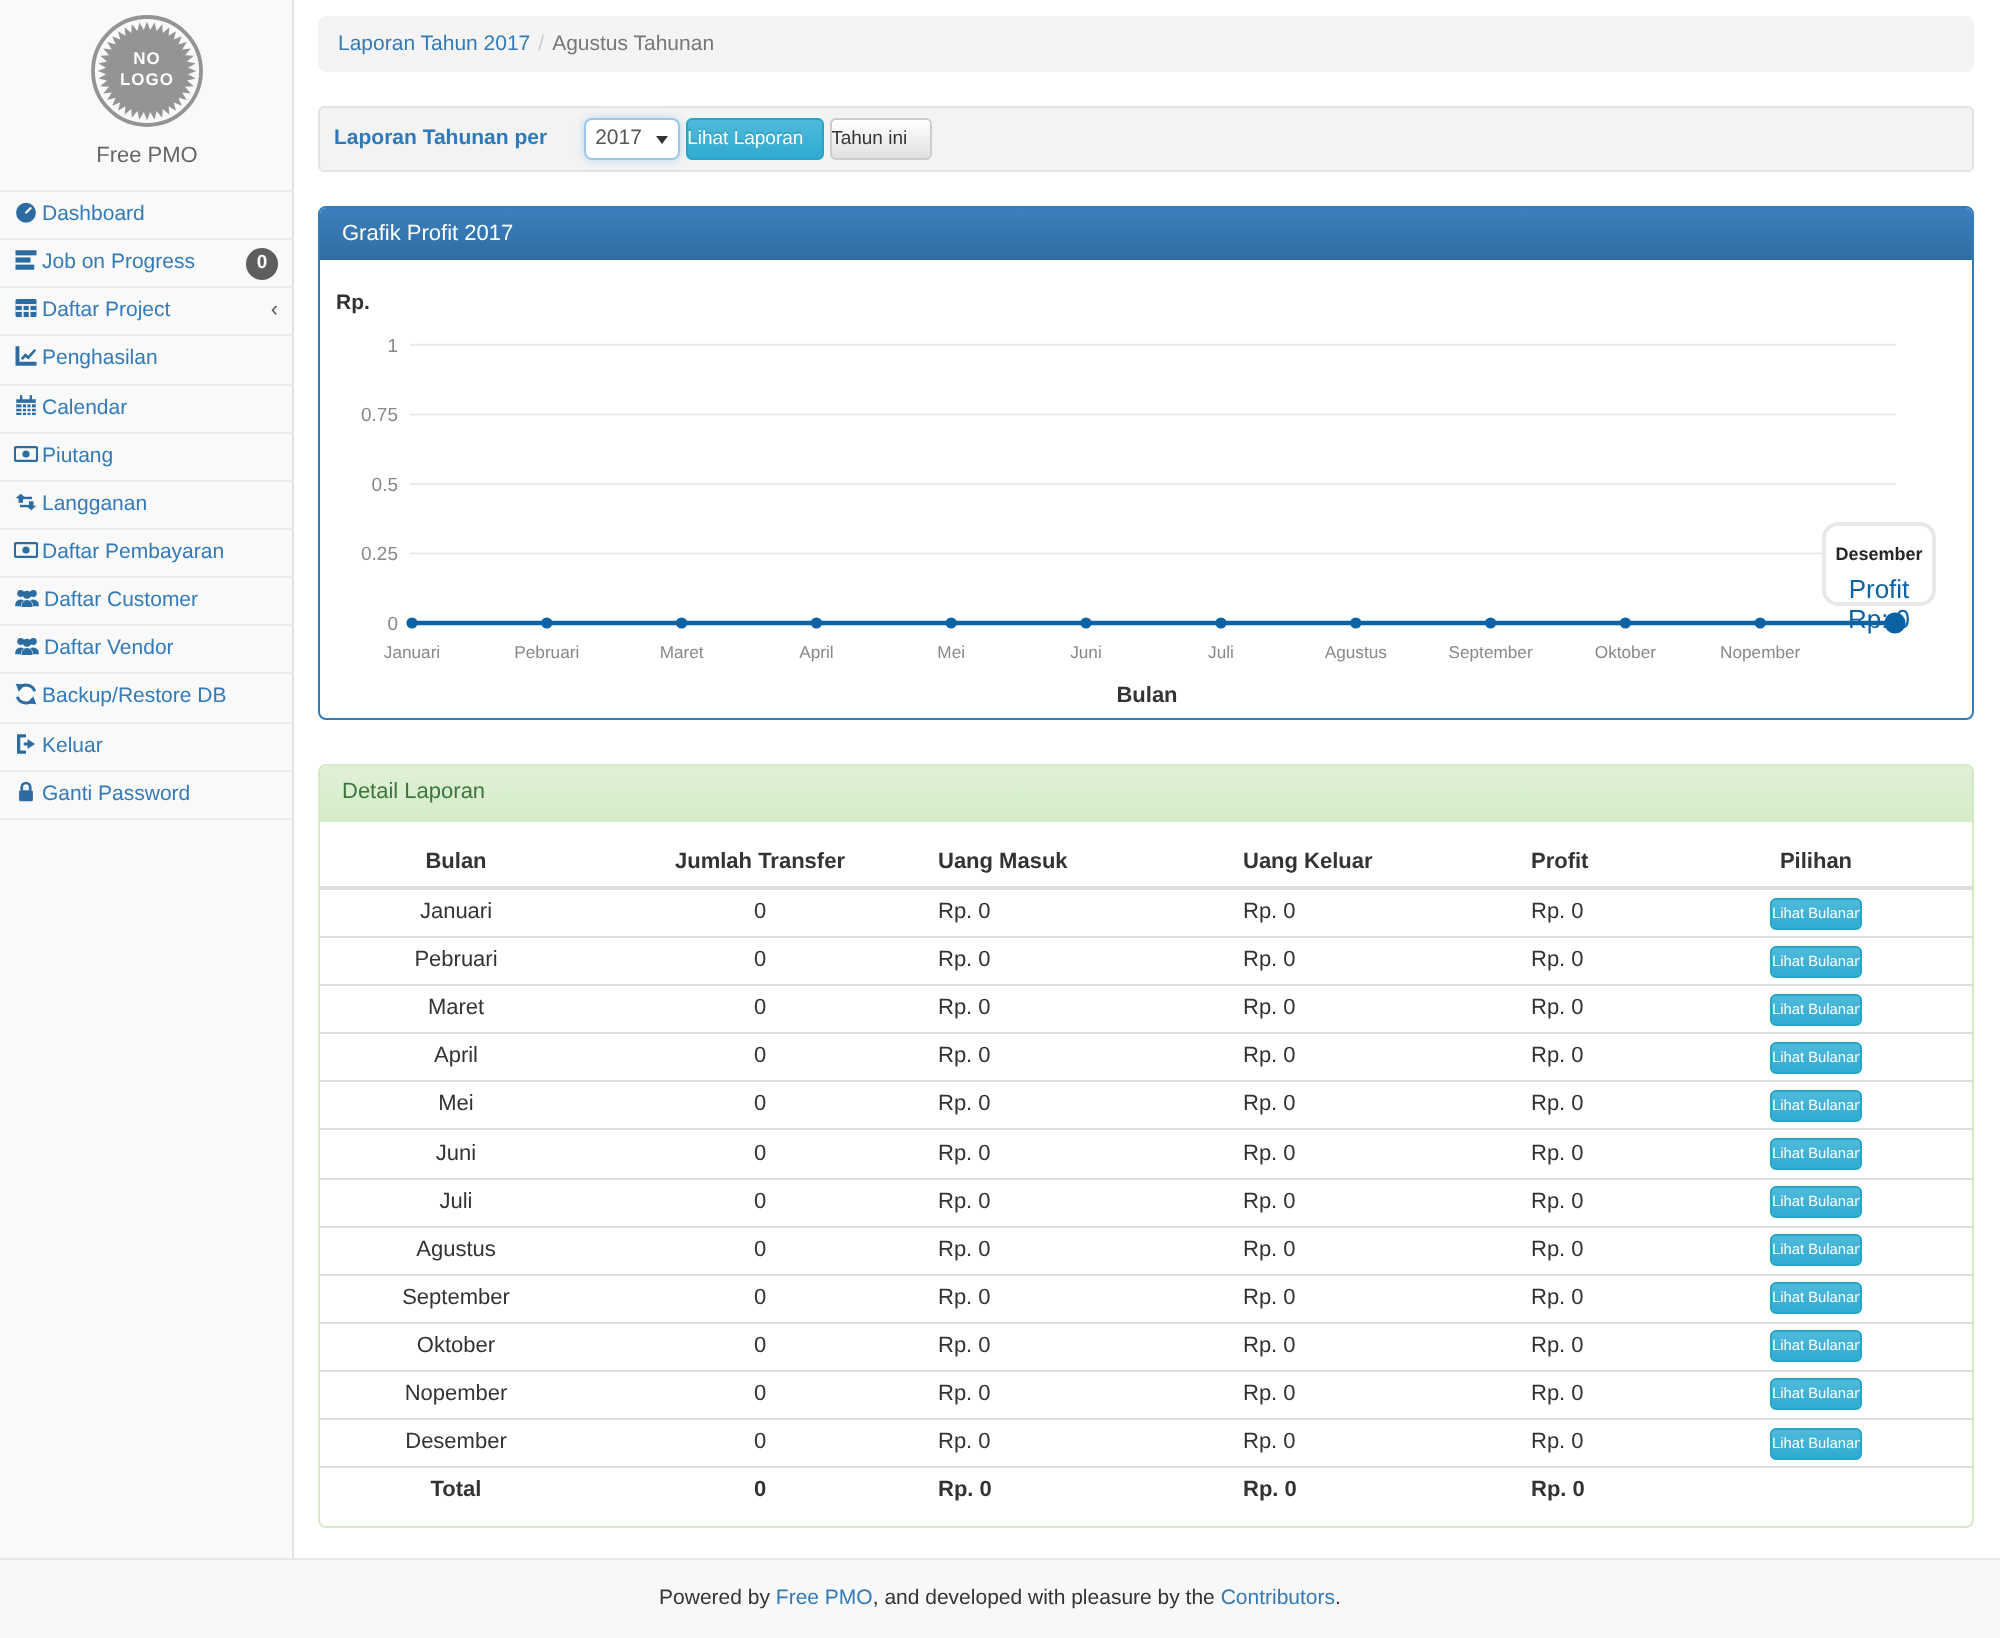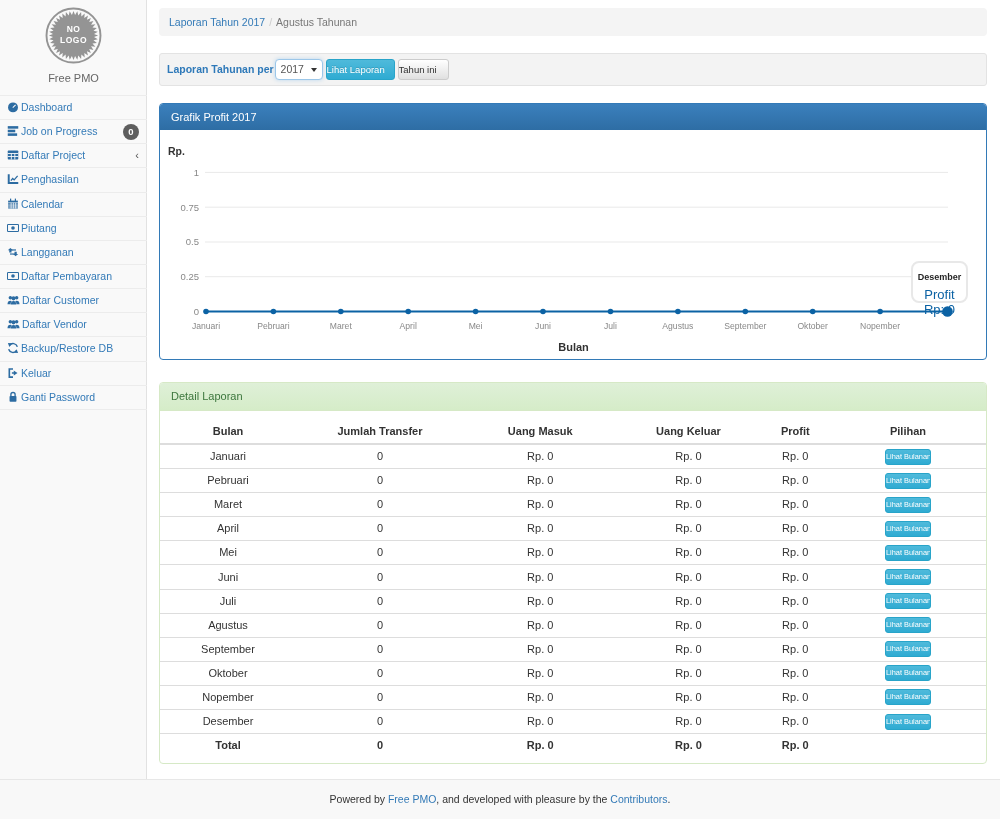--- a/index.html
+++ b/index.html
@@ -9,37 +9,37 @@
 .menu{position:absolute;top:95px;left:0;width:147px;border-top:1px solid #ececec}
 .mi{position:relative;height:23.15px;border-bottom:1px solid #ececec;color:#337ab7;font-size:10.5px;line-height:23px;padding-left:6.5px;white-space:nowrap;box-sizing:content-box}
 .mi svg{vertical-align:-2px;margin-right:2.5px}
 .badge0{position:absolute;right:8px;top:3.6px;width:16px;height:16px;border-radius:8px;background:#5e5e5e;color:#fff;font-size:9.5px;font-weight:bold;text-align:center;line-height:16px}
 .chev{position:absolute;right:8px;top:0;color:#555;font-size:11px}
 .bc{position:absolute;left:159px;top:8px;width:828px;height:28px;background:#f4f4f4;border-radius:4px;font-size:10.5px;line-height:28px;padding-left:10px;box-sizing:border-box;color:#777}
 .sep{color:#ccc;padding:0 4px}
 .well{position:absolute;left:159px;top:53px;width:828px;height:33px;box-sizing:border-box;background:#f3f3f3;border:1px solid #e3e3e3;border-radius:3px}
 .wrow{position:absolute;left:7px;top:5px;height:21px;display:flex;align-items:center}
 .wlabel{font-size:10.5px;font-weight:bold;color:#2e79b9;line-height:21px}
-.sel{position:relative;margin-left:1px;width:48px;height:21px;box-sizing:border-box;border:1px solid #9cc7e9;border-radius:4px;background:#fff;font-size:10.5px;color:#555;line-height:19px;padding-left:5px;box-shadow:0 0 4px rgba(102,175,233,.4)}
+.sel{position:relative;margin-left:18px;width:48px;height:21px;box-sizing:border-box;border:1px solid #9cc7e9;border-radius:4px;background:#fff;font-size:10.5px;color:#555;line-height:19px;padding-left:5px;box-shadow:0 0 4px rgba(102,175,233,.4)}
 .sel i{position:absolute;right:5px;top:8px;width:0;height:0;border-left:3.5px solid transparent;border-right:3.5px solid transparent;border-top:4px solid #333}
 .btn{display:inline-block;height:21px;box-sizing:border-box;border-radius:3px;font-size:9.5px;line-height:19px;text-align:left;margin-left:3px;white-space:nowrap;overflow:hidden}
 .btninfo{background:linear-gradient(#4fbadb,#2fabd2);border:1px solid #28a4c9;color:#fff;text-shadow:0 -1px 0 rgba(0,0,0,.15)}
 .btndef{background:linear-gradient(#fff,#e0e0e0);border:1px solid #ccc;color:#333}
 .panel1{position:absolute;left:159px;top:103px;width:828px;height:257px;box-sizing:border-box;border:1px solid #337ab7;border-radius:4px;background:#fff}
 .p1h{height:26px;background:linear-gradient(#3b80bd,#2e6da4);color:#fff;font-size:11px;line-height:26px;padding-left:11px;border-radius:3px 3px 0 0}
 .panel2{position:absolute;left:159px;top:382px;width:828px;height:382px;box-sizing:border-box;border:1px solid #d6e9c6;border-radius:4px;background:#fff}
 .p2h{height:28px;box-sizing:border-box;background:linear-gradient(#dff0d8,#d5ecc8);color:#3c763d;font-size:11px;line-height:27px;padding-left:11px;border-bottom:1px solid #d6e9c6;border-radius:3px 3px 0 0}
 .tip{position:absolute;left:751px;top:157px;width:57px;height:42px;box-sizing:border-box;background:rgba(255,255,255,.95);border:2px solid #e8e8e8;border-radius:8px;text-align:center}
 .tip .t1{font-size:9px;font-weight:bold;color:#262626;margin-top:9px}
 .tip .t2{font-size:13px;color:#0b62a4;margin-top:5px}
 table.rep{width:100%;border-collapse:collapse;font-size:11px;color:#333;table-layout:fixed}
 table.rep th{font-weight:bold;height:33px;box-sizing:border-box;padding:8px 5px 0;border-bottom:2px solid #ddd;vertical-align:middle}
 table.rep td{padding:3.05px 5px;line-height:17px;height:17px;border-top:1px solid #ddd;vertical-align:middle}
 table.rep tr.r1 td{border-top:none}
-.ac{text-align:center}.ar{text-align:center}
+.ac{text-align:center}.ar{text-align:left}
 .btnxs{display:block;margin:0 auto;width:46px;height:16px;box-sizing:border-box;border-radius:3px;background:linear-gradient(#4fbadb,#2fabd2);border:1px solid #28a4c9;color:#fff;font-size:7.4px;line-height:14px;text-align:left;white-space:nowrap;overflow:hidden}
 .total td{font-weight:bold}
 .footer{position:absolute;left:0;top:779px;width:1000px;height:40px;background:#f8f8f8;border-top:1px solid #e7e7e7;box-sizing:border-box;text-align:center;font-size:10.5px;color:#333;line-height:38px}
 .ic{fill:#2d6ca2}
 </style></head>
 <body>
 <div class="sb">
 <div class="logo"><svg width="57" height="57" viewBox="0 0 57 57">
 <circle cx="28.5" cy="28.5" r="27" fill="none" stroke="#949494" stroke-width="1.9"></circle>
 <path fill="#949494" d="M28.5,3.9 L30.1,8.0 L32.3,4.2 L33.3,8.5 L36.1,5.1 L36.4,9.5 L39.7,6.6 L39.3,10.9 L43.0,8.6 L41.9,12.8 L45.9,11.1 L44.2,15.1 L48.4,14.0 L46.1,17.7 L50.4,17.3 L47.5,20.6 L51.9,20.9 L48.5,23.7 L52.8,24.7 L49.0,26.9 L53.1,28.5 L49.0,30.1 L52.8,32.3 L48.5,33.3 L51.9,36.1 L47.5,36.4 L50.4,39.7 L46.1,39.3 L48.4,43.0 L44.2,41.9 L45.9,45.9 L41.9,44.2 L43.0,48.4 L39.3,46.1 L39.7,50.4 L36.4,47.5 L36.1,51.9 L33.3,48.5 L32.3,52.8 L30.1,49.0 L28.5,53.1 L26.9,49.0 L24.7,52.8 L23.7,48.5 L20.9,51.9 L20.6,47.5 L17.3,50.4 L17.7,46.1 L14.0,48.4 L15.1,44.2 L11.1,45.9 L12.8,41.9 L8.6,43.0 L10.9,39.3 L6.6,39.7 L9.5,36.4 L5.1,36.1 L8.5,33.3 L4.2,32.3 L8.0,30.1 L3.9,28.5 L8.0,26.9 L4.2,24.7 L8.5,23.7 L5.1,20.9 L9.5,20.6 L6.6,17.3 L10.9,17.7 L8.6,14.0 L12.8,15.1 L11.1,11.1 L15.1,12.8 L14.0,8.6 L17.7,10.9 L17.3,6.6 L20.6,9.5 L20.9,5.1 L23.7,8.5 L24.7,4.2 L26.9,8.0 Z"></path>

